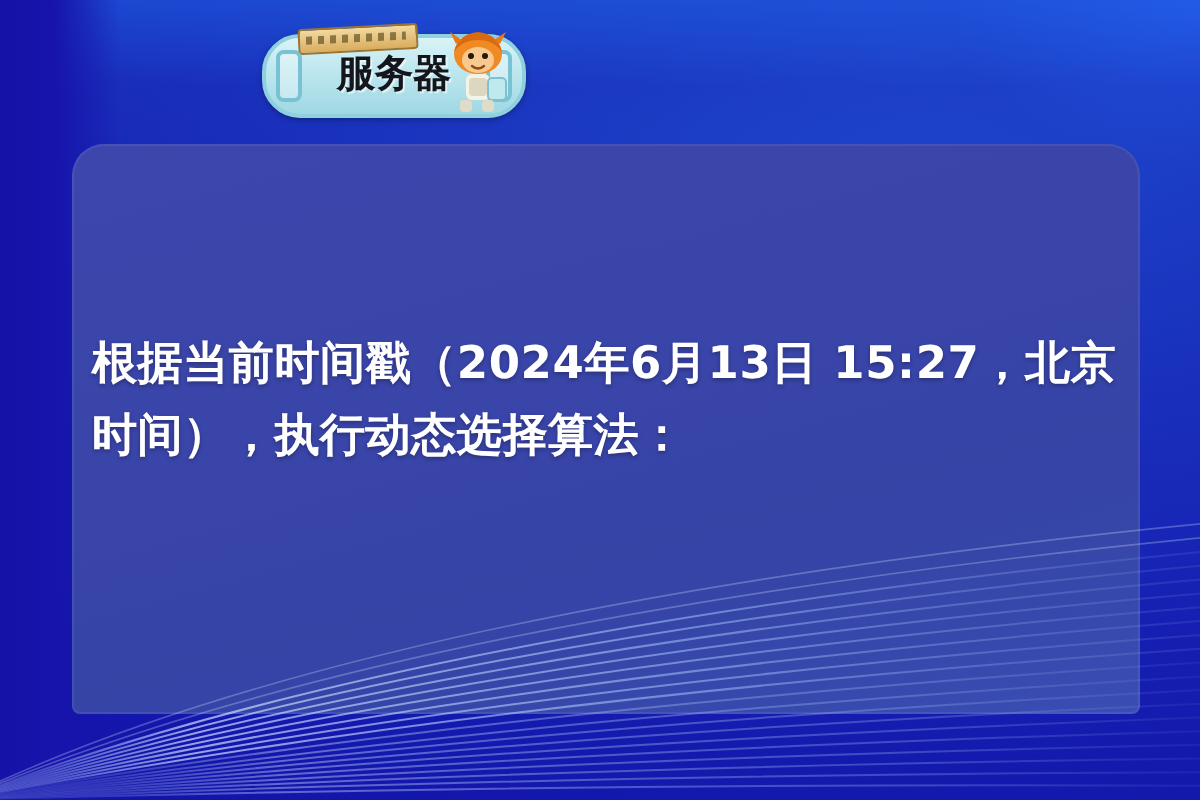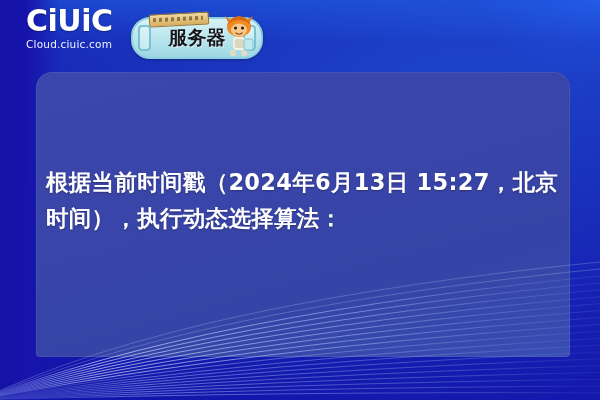--- a/index.html
+++ b/index.html
@@ -177,24 +177,20 @@
 
 <div class="screen">
 
   <div class="bg-base"></div>
   <div class="bg-topsheen"></div>
   <div class="bg-leftdark"></div>
   <div class="bg-rightglow"></div>
 
   <div class="header">
 
-    <div class="logo-block">
-      <div class="logo-word">CiUiC</div>
-      <div class="logo-sub">Cloud.ciuic.com</div>
-    </div>
 
     <div class="badge">
       <div class="badge-ribbon"></div>
       <div class="badge-ends badge-end-l"></div>
       <div class="badge-ends badge-end-r"></div>
       <div class="badge-text">服务器</div>
 
       <svg class="mascot" viewBox="0 0 40 44">
         <ellipse cx="20" cy="13" rx="12" ry="10" fill="#f08a22"></ellipse>
         <path d="M8 12 Q10 3 20 2 Q30 3 32 12 Q28 6 20 6 Q12 6 8 12 Z" fill="#d96a10"></path>

